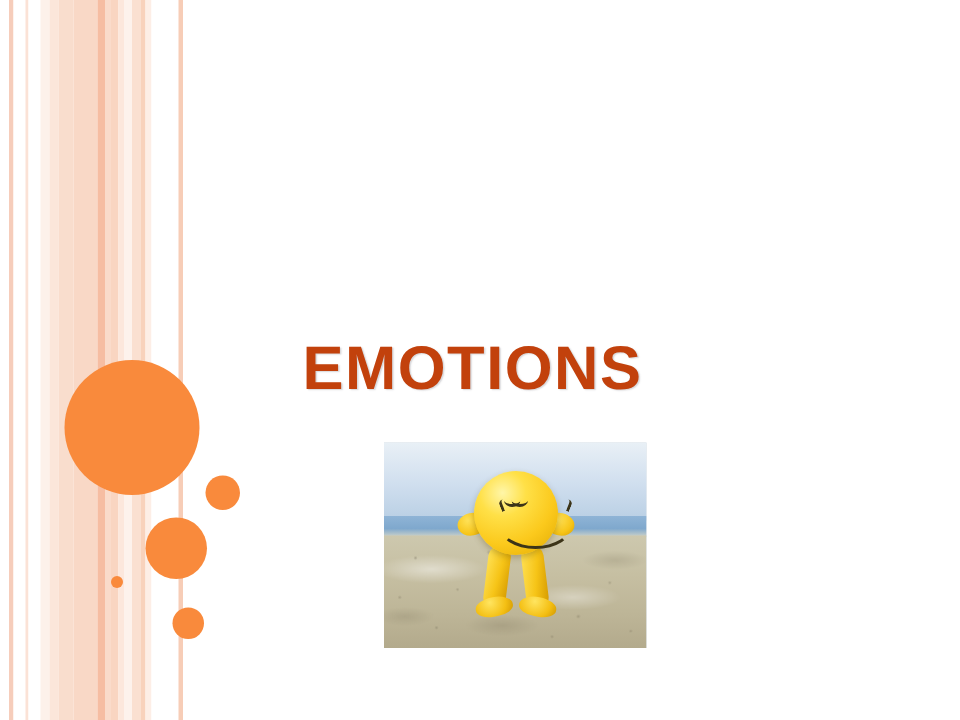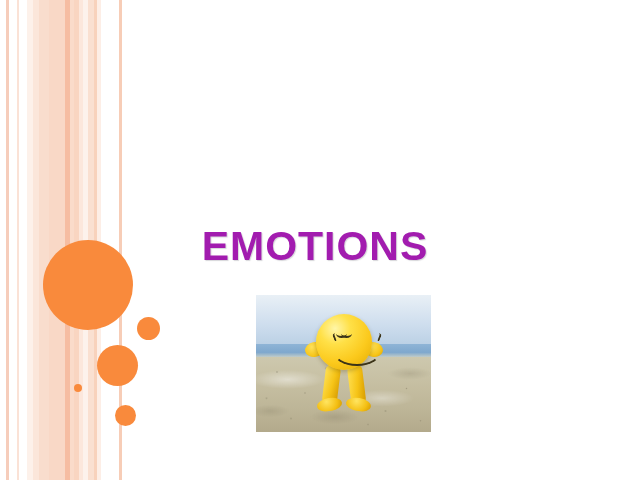--- a/index.html
+++ b/index.html
@@ -236,21 +236,21 @@
       <div class="stripe" style="left: 119px; width: 3px; background: rgb(247, 205, 183);"></div>
       <div class="stripe" style="left: 122px; width: 22px; background: rgb(255, 255, 255);"></div>
     </div>
 
   <div class="deco-circle" style="width: 90px; height: 90px; left: 43px; top: 240px; background: rgb(249, 138, 60);"></div>
   <div class="deco-circle" style="width: 41px; height: 41px; left: 96.5px; top: 344.5px; background: rgb(249, 138, 60);"></div>
   <div class="deco-circle" style="width: 23px; height: 23px; left: 136.5px; top: 316.5px; background: rgb(249, 138, 60);"></div>
   <div class="deco-circle" style="width: 21px; height: 21px; left: 114.5px; top: 404.5px; background: rgb(249, 138, 60);"></div>
   <div class="deco-circle" style="width: 8px; height: 8px; left: 74px; top: 384px; background: rgb(249, 138, 60);"></div>
 
-  <div class="title" style="color: #a21caf;">Emotions</div>
+  <div class="title" style="color: #c2410c;">Emotions</div>
 
   <div class="photo" title="yellow smiley toy figure standing on a sandy beach with sea and sky behind" style="left: 256px; top: 295px; width: 175px; height: 137px;">
     <div class="photo-sky"></div>
     <div class="photo-sea"></div>
     <div class="photo-sand"></div>
 
     <div class="toy">
       <div class="toy-arm left"></div>
       <div class="toy-arm right"></div>
       <div class="toy-leg left"></div>

